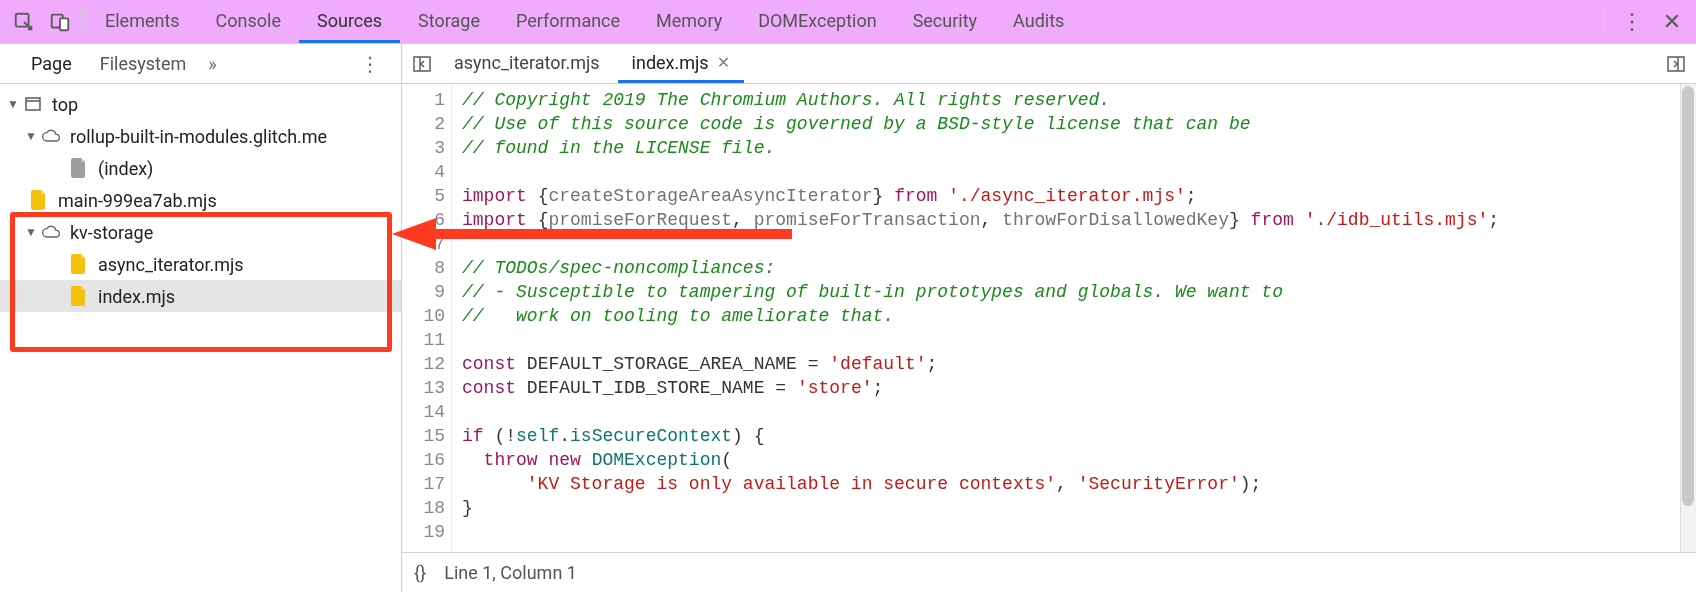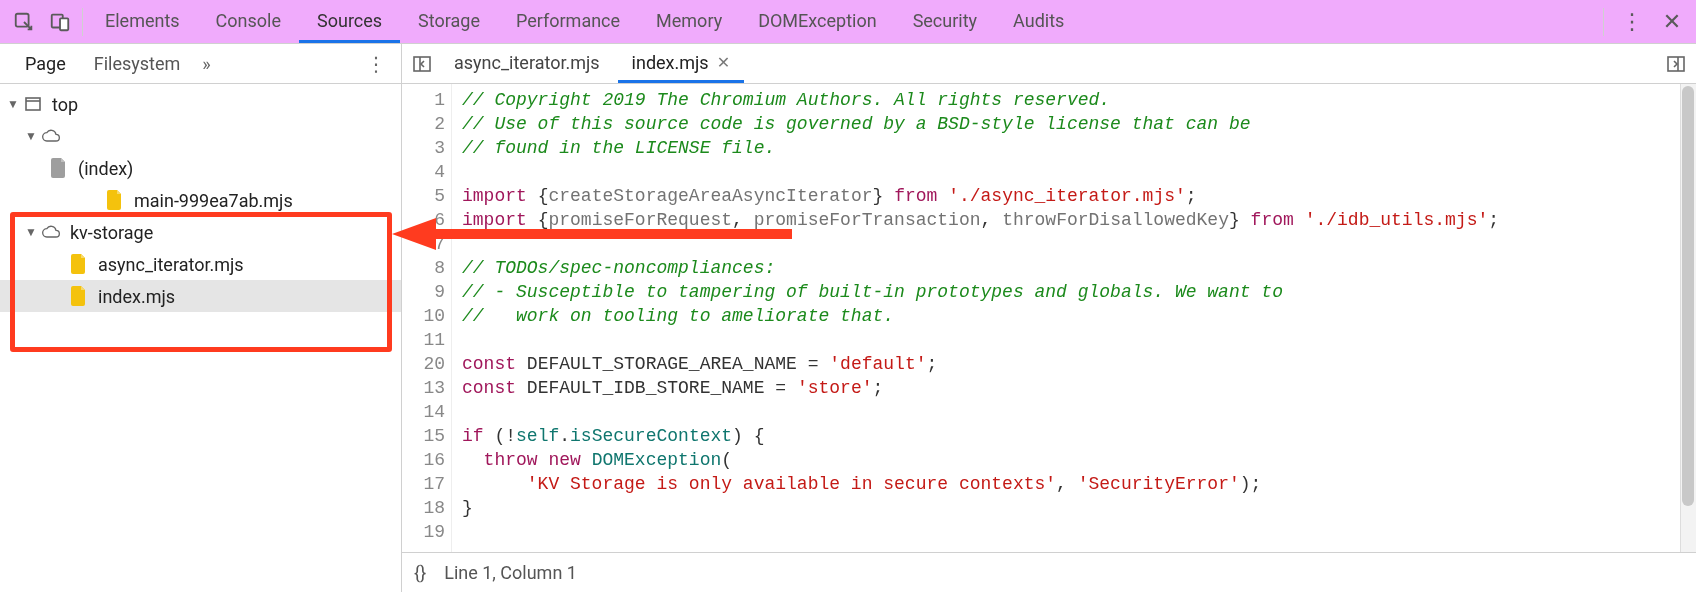--- a/index.html
+++ b/index.html
@@ -62,21 +62,21 @@
     flex: 0 0 402px;
     border-right: 1px solid #d0d0d0;
     background: #fff;
     display: flex;
     flex-direction: column;
   }
   .sidebar-tabs {
     display: flex; align-items: center;
     height: 40px;
     border-bottom: 1px solid #d0d0d0;
-    padding: 0 11px;
+    padding: 0 17px;
   }
   .sidebar-tab {
     padding: 0 14px;
     height: 100%;
     display: flex; align-items: center;
     font-size: 18px;
     color: #555;
   }
   .sidebar-tab.active { color: #222; }
   .sidebar-tabs .chevrons {
@@ -324,32 +324,33 @@
         <span class="tree-label">top</span>
       </div>
 
       <div class="tree-row" style="padding-left:24px">
         <span class="tree-arrow">▼</span>
         <span class="tree-icon">
           <svg width="20" height="16" viewBox="0 0 24 16" fill="none" stroke="#666" stroke-width="1.6">
               <path d="M7 14a5 5 0 010-10 6 6 0 0111 2 4 4 0 010 8H7z"></path>
             </svg>
         </span>
-      </div>
-
-      <div class="tree-row" style="padding-left:48px">
+        <span class="tree-label">rollup-built-in-modules.glitch.me</span>
+      </div>
+
+      <div class="tree-row" style="padding-left:68px">
         <span class="tree-icon">
           <svg width="16" height="20" viewBox="0 0 16 20" fill="#9e9e9e">
               <path d="M2 0h8l4 4v14a2 2 0 01-2 2H2a2 2 0 01-2-2V2a2 2 0 012-2z"></path>
               <path d="M10 0v4h4" fill="#bfbfbf"></path>
             </svg>
         </span>
         <span class="tree-label">(index)</span>
       </div>
-      <div class="tree-row" style="padding-left:104px">
+      <div class="tree-row" style="padding-left:28px">
         <span class="tree-icon">
           <svg width="16" height="20" viewBox="0 0 16 20" fill="#f4c20d">
               <path d="M2 0h8l4 4v14a2 2 0 01-2 2H2a2 2 0 01-2-2V2a2 2 0 012-2z"></path>
               <path d="M10 0v4h4" fill="#f7d96b"></path>
             </svg>
         </span>
         <span class="tree-label">main-999ea7ab.mjs</span>
       </div>
 
       <div class="tree-row" style="padding-left:24px">
@@ -417,21 +418,21 @@
           <div>2</div>
           <div>3</div>
           <div>4</div>
           <div>5</div>
           <div>6</div>
           <div>7</div>
           <div>8</div>
           <div>9</div>
           <div>10</div>
           <div>11</div>
-          <div>20</div>
+          <div>12</div>
           <div>13</div>
           <div>14</div>
           <div>15</div>
           <div>16</div>
           <div>17</div>
           <div>18</div>
           <div>19</div>
         </div>
       <div class="code" id="code"><div class="code-line"><span class="c-comment">// Copyright 2019 The Chromium Authors. All rights reserved.</span></div><div class="code-line"><span class="c-comment">// Use of this source code is governed by a BSD-style license that can be</span></div><div class="code-line"><span class="c-comment">// found in the LICENSE file.</span></div><div class="code-line">&nbsp;</div><div class="code-line"><span class="c-keyword">import</span> <span class="c-brace">{</span><span class="c-func">createStorageAreaAsyncIterator</span><span class="c-brace">}</span> <span class="c-keyword">from</span> <span class="c-string">'./async_iterator.mjs'</span><span class="c-punct">;</span></div><div class="code-line"><span class="c-keyword">import</span> <span class="c-brace">{</span><span class="c-func">promiseForRequest</span><span class="c-punct">, </span><span class="c-func">promiseForTransaction</span><span class="c-punct">, </span><span class="c-func">throwForDisallowedKey</span><span class="c-brace">}</span> <span class="c-keyword">from</span> <span class="c-string">'./idb_utils.mjs'</span><span class="c-punct">;</span></div><div class="code-line">&nbsp;</div><div class="code-line"><span class="c-comment">// TODOs/spec-noncompliances:</span></div><div class="code-line"><span class="c-comment">// - Susceptible to tampering of built-in prototypes and globals. We want to</span></div><div class="code-line"><span class="c-comment">//   work on tooling to ameliorate that.</span></div><div class="code-line">&nbsp;</div><div class="code-line"><span class="c-keyword">const</span> <span class="c-const">DEFAULT_STORAGE_AREA_NAME</span><span class="c-punct"> = </span><span class="c-string">'default'</span><span class="c-punct">;</span></div><div class="code-line"><span class="c-keyword">const</span> <span class="c-const">DEFAULT_IDB_STORE_NAME</span><span class="c-punct"> = </span><span class="c-string">'store'</span><span class="c-punct">;</span></div><div class="code-line">&nbsp;</div><div class="code-line"><span class="c-keyword">if</span> <span class="c-punct">(!</span><span class="c-ident">self</span><span class="c-punct">.</span><span class="c-ident">isSecureContext</span><span class="c-punct">) {</span></div><div class="code-line">  <span class="c-keyword">throw</span> <span class="c-keyword">new</span> <span class="c-ident">DOMException</span><span class="c-punct">(</span></div><div class="code-line">      <span class="c-string">'KV Storage is only available in secure contexts'</span><span class="c-punct">, </span><span class="c-string">'SecurityError'</span><span class="c-punct">);</span></div><div class="code-line"><span class="c-punct">}</span></div><div class="code-line">&nbsp;</div></div>
       <div class="vscroll-track">

